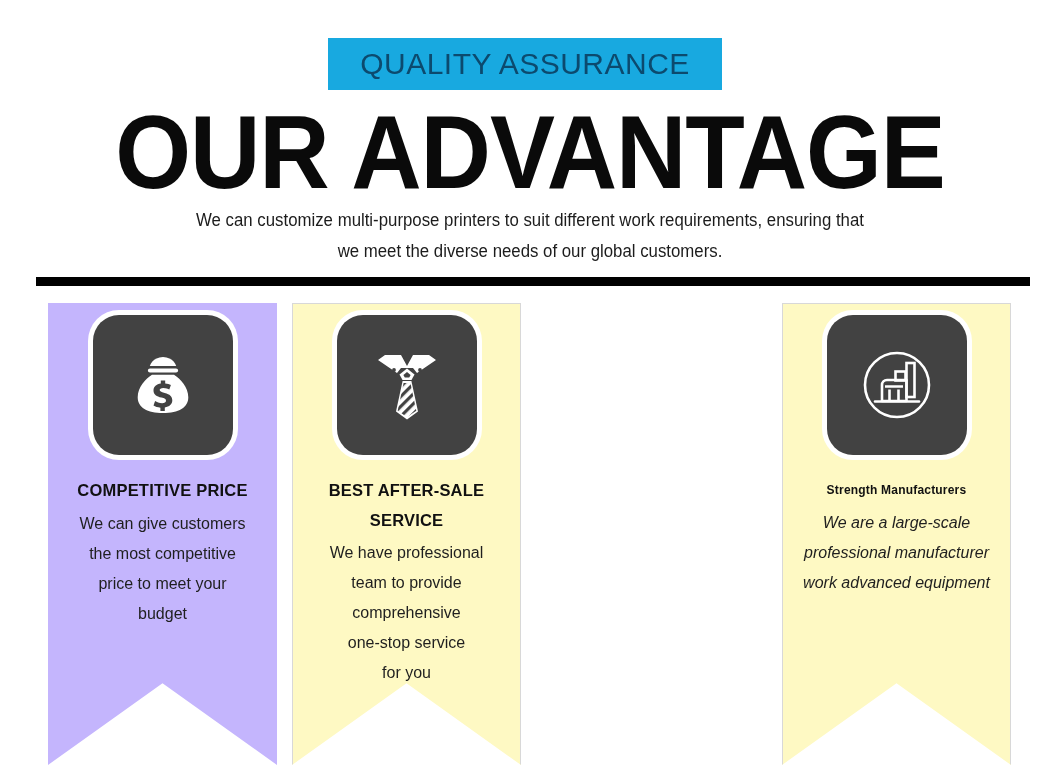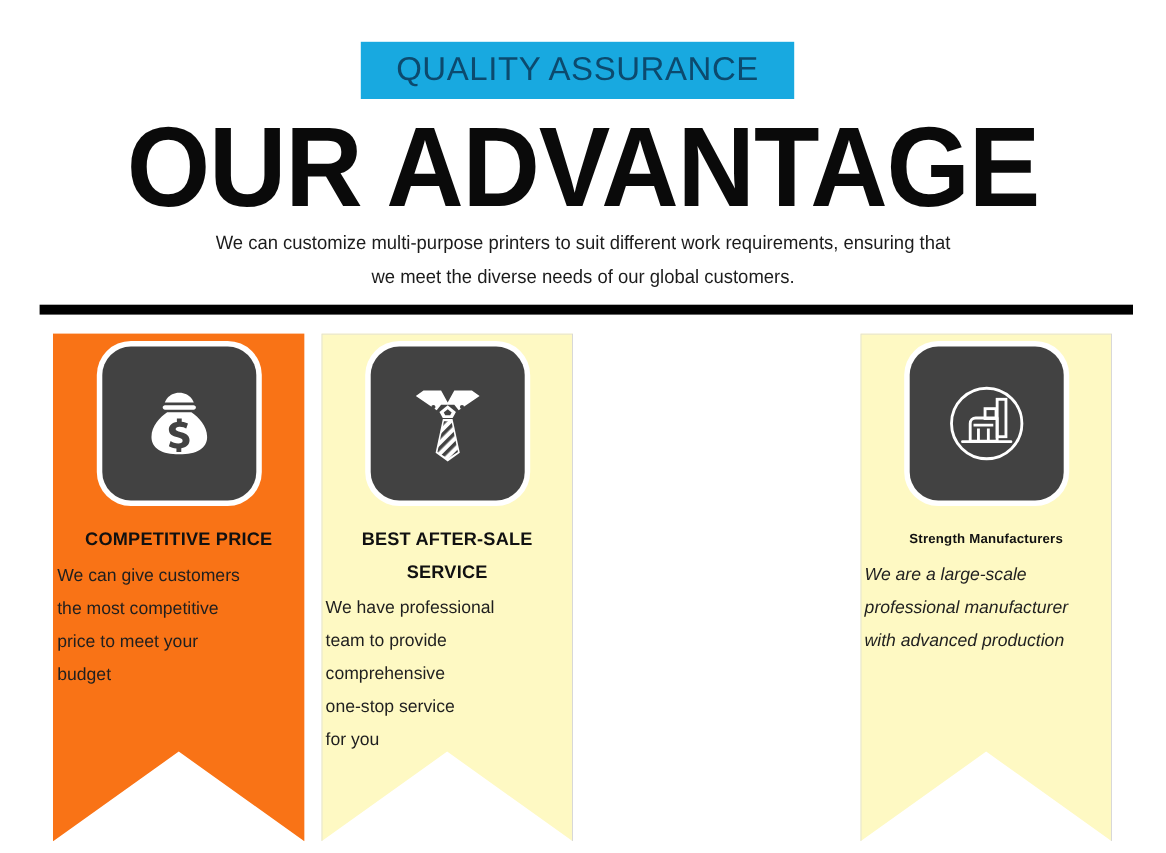--- a/index.html
+++ b/index.html
@@ -92,21 +92,21 @@
     width: 1060px;
     height: 472px;
   }
   .card {
     position: absolute;
     top: 0;
     width: 229px;
     height: 462px;
     -webkit-clip-path: polygon(0 0, 100% 0, 100% 100%, 50% 82.3%, 0 100%);
     clip-path: polygon(0 0, 100% 0, 100% 100%, 50% 82.3%, 0 100%);
-    background: #f97316;
+    background: #c4b5fd;
     box-sizing: border-box;
   }
   .card.light {
     background: #fef9c3;
   }
   .card-border {
     position: absolute;
     left: 0;
     top: 0;
     width: 229px;
@@ -153,21 +153,21 @@
     font-weight: 700;
     font-family: "Liberation Sans Narrow", "Liberation Sans", sans-serif;
     letter-spacing: 0.2px;
   }
   .card-4 .card-title { font-size: 12px; }
 
   .card-body {
     position: absolute;
     left: 4px;
     width: 221px;
-    text-align: left;
+    text-align: center;
     color: #1f1f1f;
     font-size: 16px;
     line-height: 30px;
     font-family: "Liberation Sans Narrow", "Liberation Sans", sans-serif;
   }
   .card-1 .card-body { top: 206px; }
   .card-2 .card-body { top: 235px; }
   .card-3 .card-body { top: 205px; }
   .card-4 .card-body { top: 205px; font-style: italic; }
   .body-line { display: block; }
@@ -263,17 +263,17 @@
           <line x1="38.5" y1="50.5" x2="38.5" y2="62" stroke="#ffffff" stroke-width="2.6"></line>
           <line x1="47.5" y1="50.5" x2="47.5" y2="62" stroke="#ffffff" stroke-width="2.6"></line>
           <line x1="24" y1="62.5" x2="68" y2="62.5" stroke="#ffffff" stroke-width="2.6" stroke-linecap="round"></line>
         </svg>
       </span>
     </div>
     <div class="card-title">Strength Manufacturers</div>
     <div class="card-body">
       <span class="body-line">We are a large-scale</span>
       <span class="body-line">professional manufacturer</span>
-      <span class="body-line">with advanced production</span>
+      <span class="body-line">work advanced equipment</span>
     </div>
   </div>
 
 </div>
 
 </body></html>

